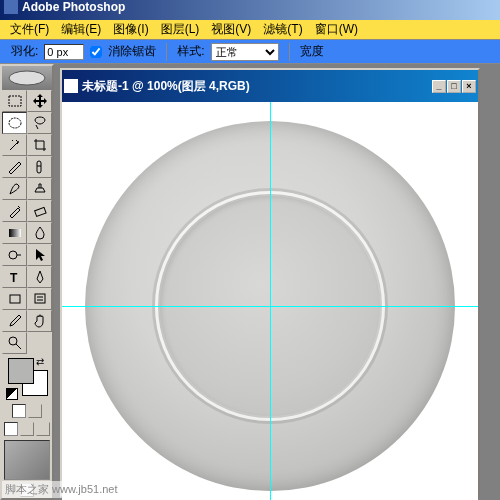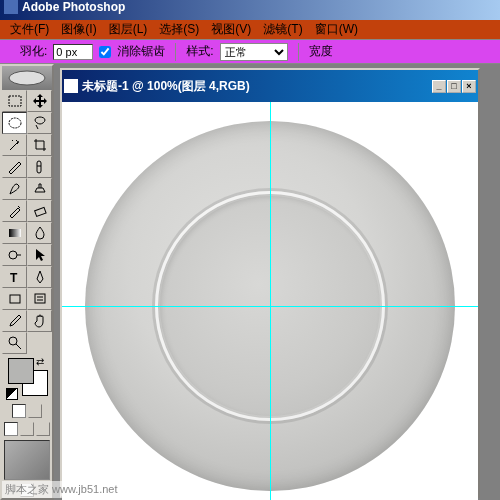--- a/index.html
+++ b/index.html
@@ -4,25 +4,25 @@
 <style>
 * { margin: 0; padding: 0; box-sizing: border-box; font-family: "SimSun", Arial, sans-serif; font-size: 12px; }
 body { background: #c0c0c0; width: 500px; height: 500px; overflow: hidden; position: relative; }
 
 
 .titlebar { background: linear-gradient(to right, #0a246a, #a6caf0); height: 20px; display: flex; align-items: flex-start; padding: 0 4px; color: #fff; }
 .titlebar .app-icon { width: 14px; height: 14px; background: #4a6db5; margin-right: 4px; }
 .titlebar .title { flex: 1; font-weight: bold; }
 
 
-.menubar { background: #c2410c; height: 20px; display: flex; align-items: center; padding: 0 4px; border-bottom: 1px solid #888; }
+.menubar { background: #fde047; height: 20px; display: flex; align-items: center; padding: 0 4px; border-bottom: 1px solid #888; }
 .menubar span { padding: 2px 6px; cursor: default; }
 
 
-.optbar { background: #d946ef; height: 24px; display: flex; align-items: center; padding: 0 20px; gap: 6px; border-bottom: 1px solid #888; }
+.optbar { background: #3b82f6; height: 24px; display: flex; align-items: center; padding: 0 11px; gap: 6px; border-bottom: 1px solid #888; }
 .optbar .label { color: #000; }
 .optbar input[type=text] { width: 40px; height: 16px; font-size: 11px; background: #fff; border: 1px inset #888; padding: 0 2px; }
 .optbar input[type=checkbox] { width: 12px; height: 12px; }
 .optbar select { height: 18px; font-size: 11px; background: #fff; border: 1px solid #888; width: 68px; }
 .optbar .divider { width: 1px; height: 18px; background: #888; margin: 0 4px; }
 
 
 .main { position: absolute; top: 64px; left: 0; right: 0; bottom: 0; display: flex; background: #808080; }
 
 
@@ -71,23 +71,23 @@
 </head>
 <body>
 
 <div class="titlebar">
   <div class="app-icon"></div>
   <div class="title">Adobe Photoshop</div>
 </div>
 
 <div class="menubar">
   <span>文件(F)</span>
+  <span>编辑(E)</span>
   <span>图像(I)</span>
   <span>图层(L)</span>
-  <span>选择(S)</span>
   <span>视图(V)</span>
   <span>滤镜(T)</span>
   <span>窗口(W)</span>
 </div>
 
 <div class="optbar">
   <span class="label">羽化:</span>
   <input type="text" value="0 px" style="">
   <input type="checkbox" checked="" style="">
   <span class="label">消除锯齿</span>

